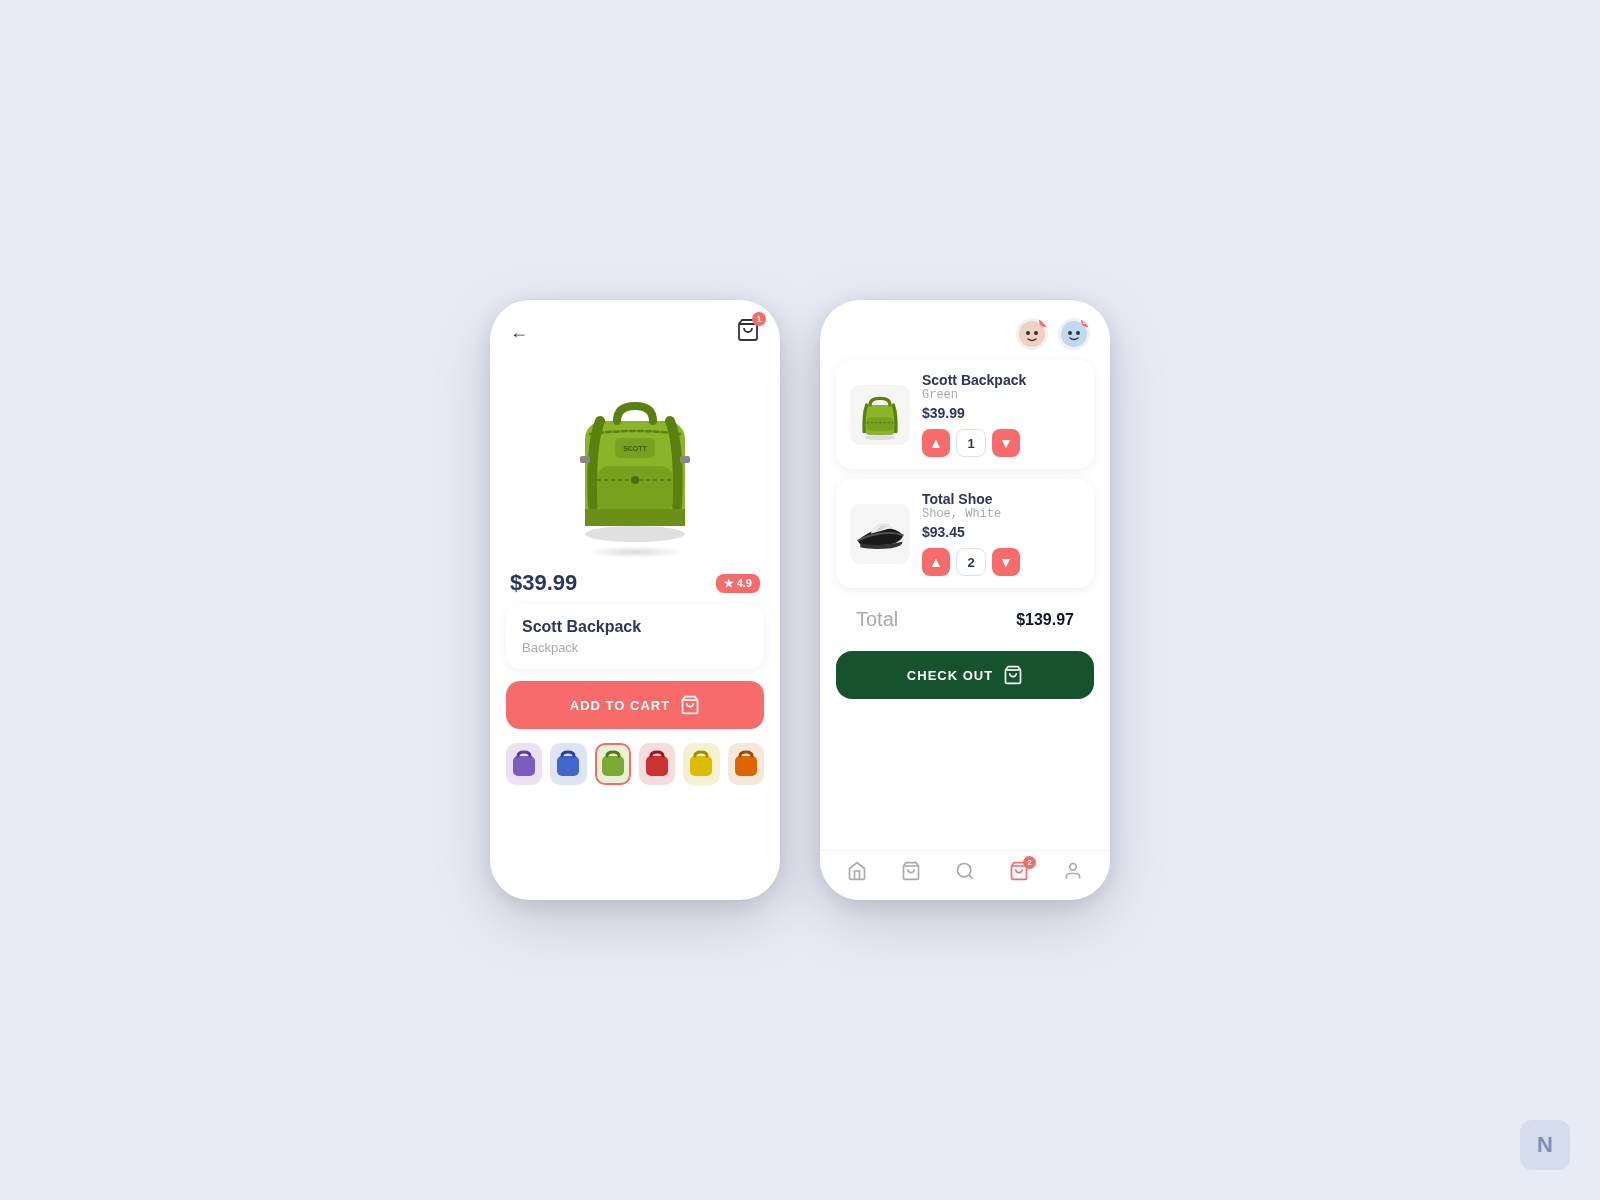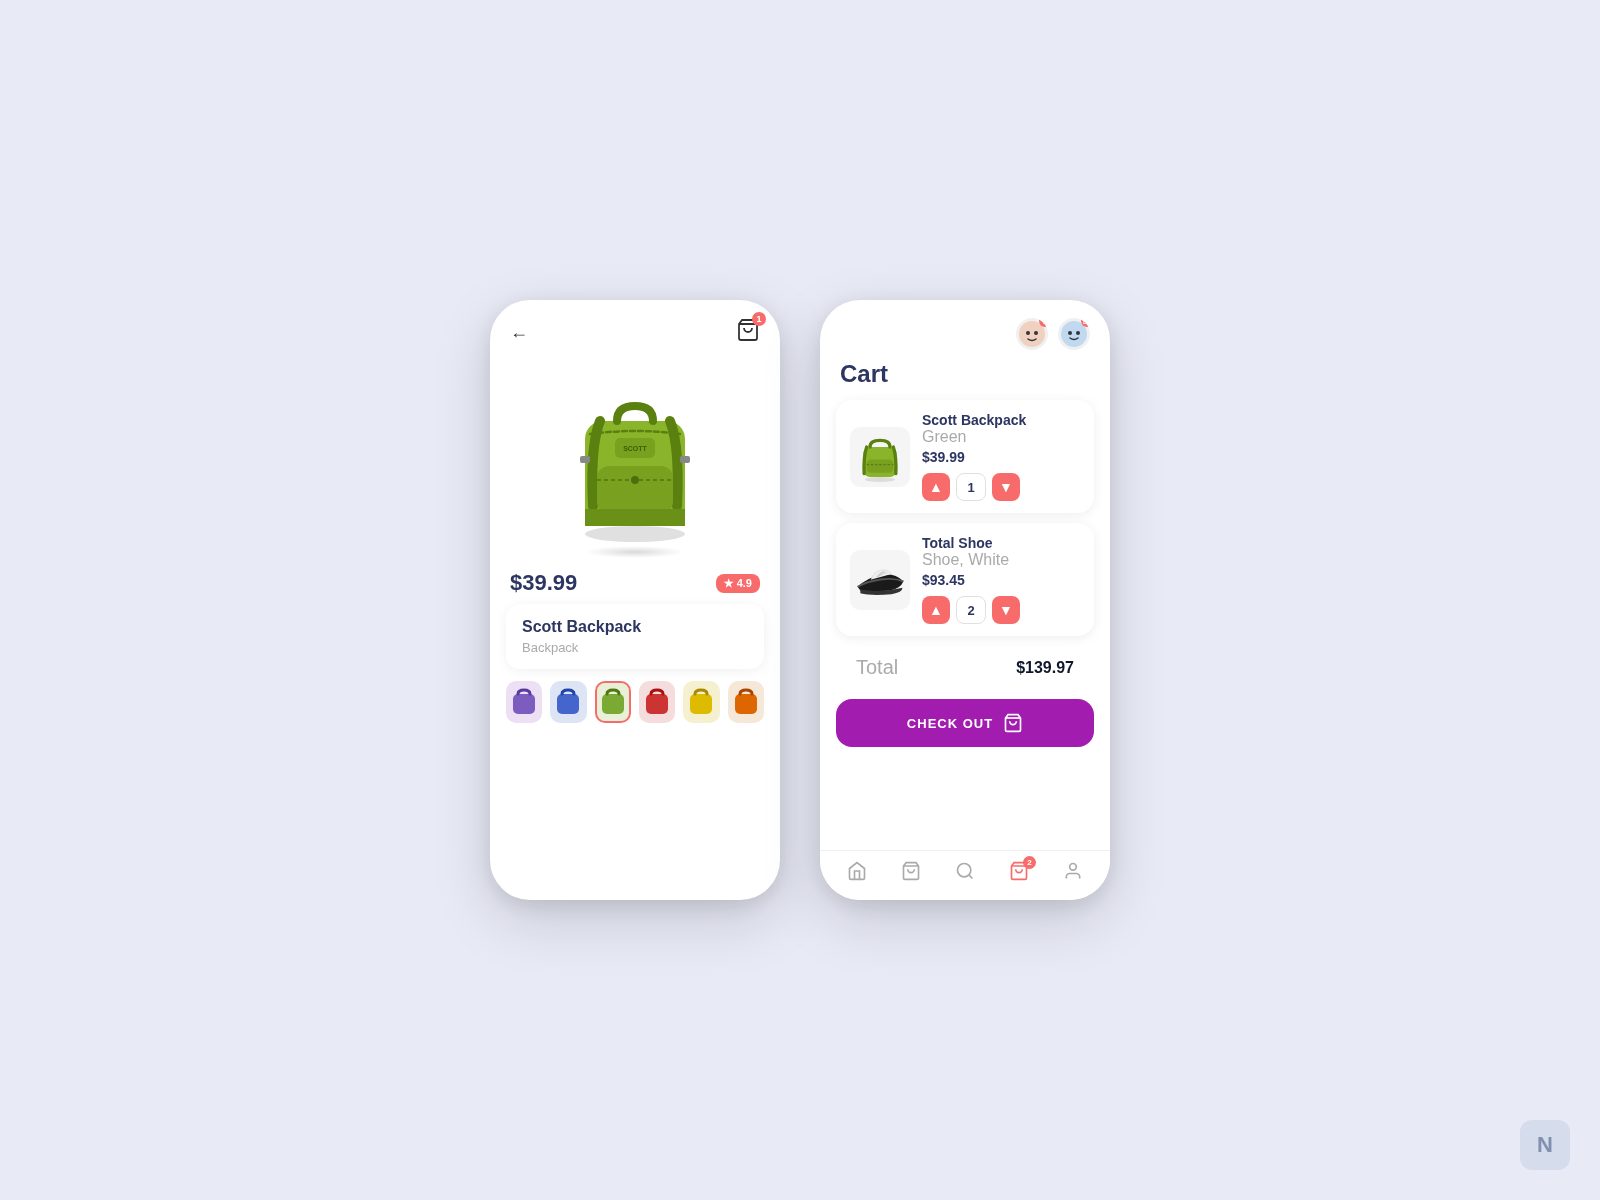--- a/index.html
+++ b/index.html
@@ -255,23 +255,24 @@
     }
     .cart-item-info {
       flex: 1;
     }
     .cart-item-name {
       font-size: 14px;
       font-weight: 700;
       color: #2d3561;
     }
     .cart-item-color {
-      font-size: 16px;
+      font-size: 12px;
       color: #aaa;
       margin-bottom: 3px;
+      font-family: Liberation Mono, monospace;
     }
     .cart-item-price {
       font-size: 14px;
       font-weight: 600;
       color: #2d3561;
     }
     .qty-controls {
       display: flex;
       align-items: center;
       gap: 6px;
@@ -315,21 +316,21 @@
       font-size: 20px;
       color: #aaa;
     }
     .total-value {
       font-size: 16px;
       font-weight: 700;
       color: #0f172a;
     }
     .checkout-btn {
       margin: 10px 16px 16px;
-      background: #a21caf;
+      background: #14532d;
       color: white;
       border: none;
       border-radius: 16px;
       padding: 14px 20px;
       font-size: 13px;
       font-weight: 700;
       letter-spacing: 1px;
       width: calc(100% - 32px);
       display: flex;
       justify-content: center;
@@ -430,20 +431,28 @@
       <div class="rating-badge">
         <span>★ 4.9</span>
       </div>
     </div>
 
     <div class="product-info-card">
       <div class="product-name">Scott Backpack</div>
       <div class="product-category">Backpack</div>
     </div>
 
+    <button class="add-to-cart-btn">
+      <span>ADD TO CART</span>
+      <svg width="20" height="20" viewBox="0 0 24 24" fill="none">
+        <path d="M6 2L3 6v14a2 2 0 002 2h14a2 2 0 002-2V6l-3-4z" stroke="white" stroke-width="2" fill="none"></path>
+        <line x1="3" y1="6" x2="21" y2="6" stroke="white" stroke-width="2"></line>
+        <path d="M16 10a4 4 0 01-8 0" stroke="white" stroke-width="2" fill="none"></path>
+      </svg>
+    </button>
 
     <div class="thumbnails-row">
       <div class="thumb" style="background:#ede0f5;">
         <svg viewBox="0 0 32 32" class="thumb-inner">
           <rect x="5" y="8" width="22" height="20" rx="5" fill="#7c5cbf"></rect>
           <path d="M10 8 Q10 4 16 4 Q22 4 22 8" stroke="#5a3a9f" stroke-width="3" fill="none" stroke-linecap="round"></path>
         </svg>
       </div>
       <div class="thumb" style="background:#dde5f5;">
         <svg viewBox="0 0 32 32" class="thumb-inner">
@@ -496,21 +505,20 @@
           <svg width="28" height="28" viewBox="0 0 28 28">
             <circle cx="14" cy="14" r="13" fill="#c0d8f0"></circle>
             <circle cx="10" cy="13" r="2" fill="#333"></circle>
             <circle cx="18" cy="13" r="2" fill="#333"></circle>
             <path d="M10 18 Q14 21 18 18" stroke="#333" stroke-width="1.5" fill="none" stroke-linecap="round"></path>
           </svg>
           <div class="badge">9+</div>
         </div>
       </div>
 
-      <div class="cart-title">Cart</div>
 
       <div class="cart-item-card">
         <div class="cart-item-thumb">
           <svg viewBox="0 0 60 60" width="50" height="50" xmlns="http://www.w3.org/2000/svg">
             <ellipse cx="30" cy="57" rx="18" ry="3" fill="rgba(0,0,0,0.1)"></ellipse>
             <rect x="10" y="18" width="40" height="36" rx="8" fill="#8ab52a"></rect>
             <path d="M18 18 Q18 10 30 10 Q42 10 42 18" stroke="#5a8010" stroke-width="4" fill="none" stroke-linecap="round"></path>
             <path d="M14 18 Q10 30 11 50" stroke="#5a8010" stroke-width="4" fill="none" stroke-linecap="round"></path>
             <path d="M46 18 Q50 30 49 50" stroke="#5a8010" stroke-width="4" fill="none" stroke-linecap="round"></path>
             <rect x="14" y="33" width="32" height="16" rx="5" fill="#7aa020"></rect>

